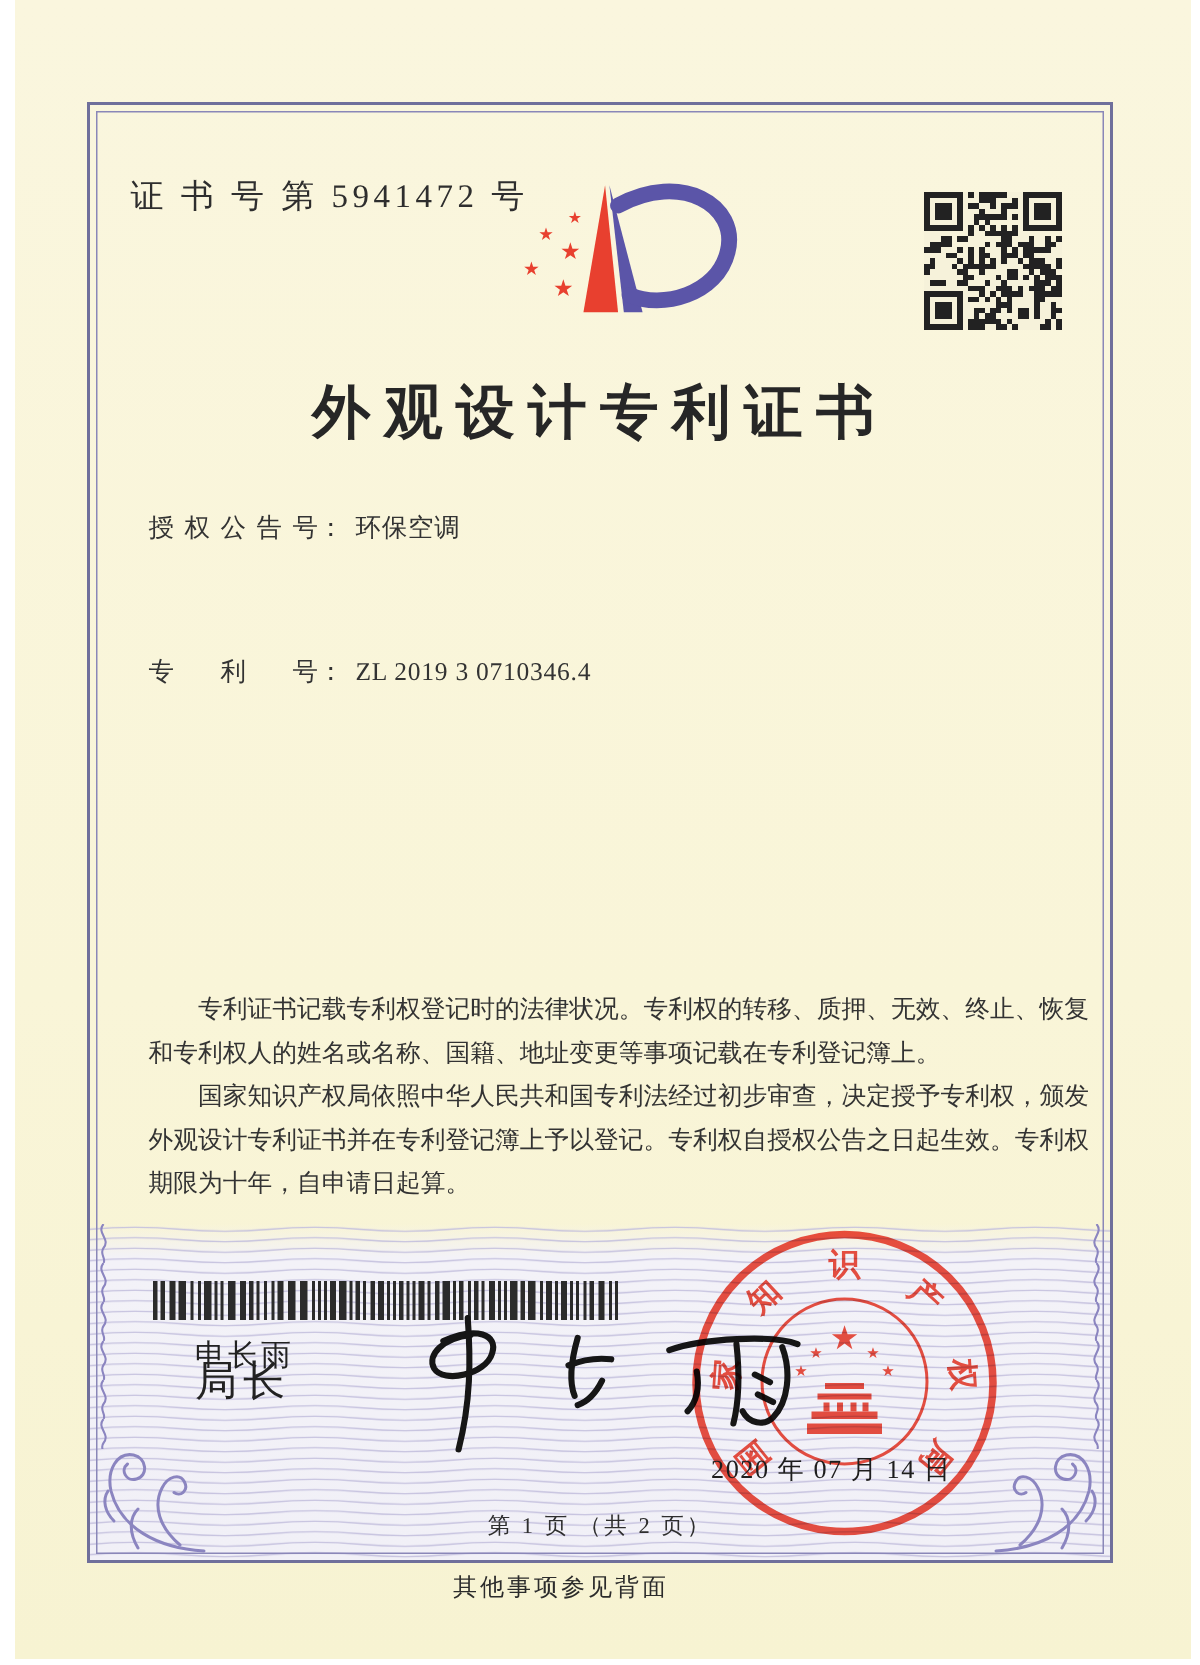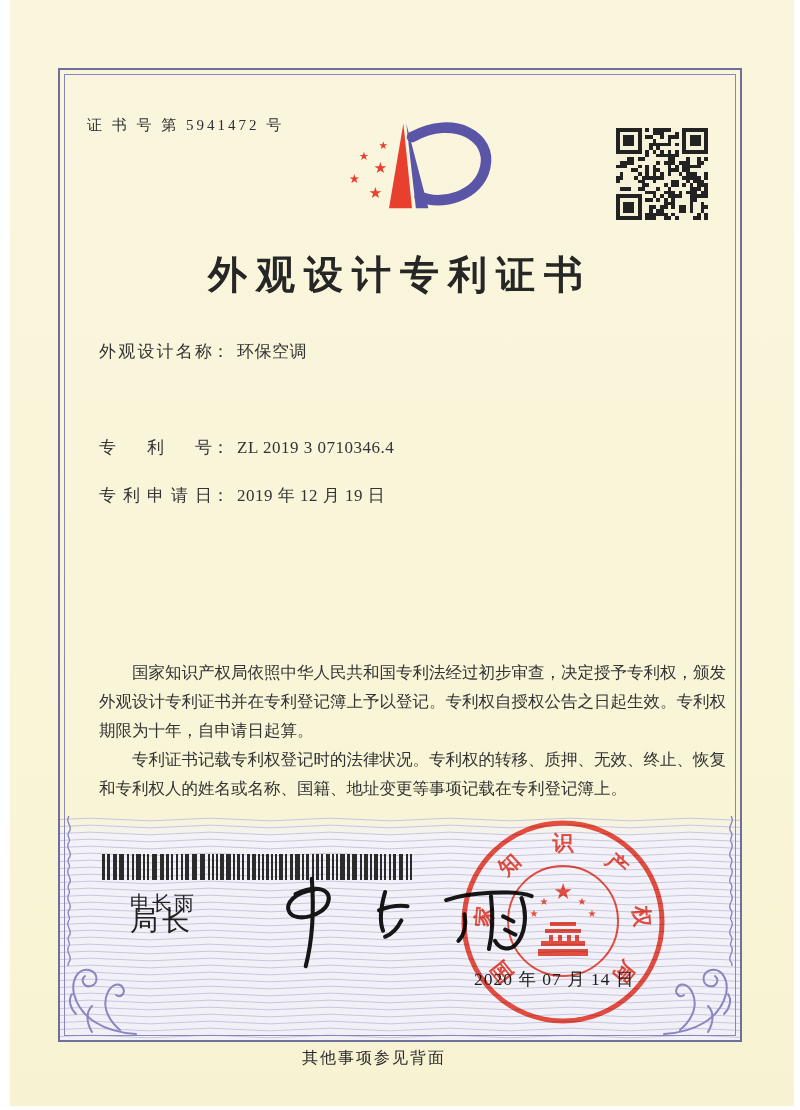--- a/index.html
+++ b/index.html
@@ -3,21 +3,21 @@
 <meta charset="utf-8">
 <style>
   html,body{margin:0;padding:0;}
   body{width:800px;height:1110px;background:#ffffff;position:relative;overflow:hidden;
        font-family:"Liberation Serif","DejaVu Serif",serif;}
   .paper{position:absolute;left:10px;top:0;right:6px;bottom:4px;
          background:linear-gradient(180deg,#faf6de 0%,#f9f5d8 60%,#f7f3d2 100%);}
   .frame{position:absolute;left:48px;top:68px;width:684px;height:974px;
          border:2px solid #6f6f9b;box-sizing:border-box;}
   .inner-line{position:absolute;inset:4px;border:1px solid #8a87b8;pointer-events:none;z-index:6;}
-  .cert-no{position:absolute;left:27px;top:46px;font-size:15px;letter-spacing:3px;color:#2e2e2e;z-index:3;}
+  .cert-no{position:absolute;left:27px;top:46px;font-size:22px;letter-spacing:3px;color:#2e2e2e;z-index:3;}
   .logo{position:absolute;left:278px;top:42px;width:175px;height:125px;z-index:3;}
   .qr{position:absolute;left:556px;top:58px;width:92px;height:92px;z-index:3;}
   .doc-title{position:absolute;left:0;top:178px;width:100%;text-align:center;
              font-size:39px;font-weight:bold;letter-spacing:9px;color:#262626;z-index:3;}
   .row{position:absolute;left:39px;font-size:17px;color:#333;z-index:3;white-space:nowrap;}
   .flabel{display:inline-block;width:113px;text-align:justify;text-align-last:justify;vertical-align:top;}
   .colon{margin-right:8px;}
   .fvalue{letter-spacing:.5px;}
   .addr-val{display:inline-block;width:472px;line-height:27px;vertical-align:top;white-space:normal;}
   .pair2{position:absolute;left:358px;top:0;white-space:nowrap;}
@@ -324,32 +324,29 @@
           <rect x="14" y="24" width="1" height="1" fill="#222"></rect>
           <rect x="16" y="24" width="1" height="1" fill="#222"></rect>
           <rect x="21" y="24" width="1" height="1" fill="#222"></rect>
           <rect x="22" y="24" width="1" height="1" fill="#222"></rect>
           <rect x="24" y="24" width="1" height="1" fill="#222"></rect>
         </svg></div>
 
     <div class="doc-title">外观设计专利证书</div>
 
     <div class="row" style="top:270px">
-      <span class="flabel">外观设计名称</span><span class="colon">：</span><span class="fvalue">环保空调</span>
+      <span class="flabel">授权公告号</span><span class="colon">：</span><span class="fvalue">环保空调</span>
     </div>
     <div class="row" style="top:366px">
       <span class="flabel">专利号</span><span class="colon">：</span><span class="fvalue">ZL 2019 3 0710346.4</span>
     </div>
-    <div class="row" style="top:414px">
-      <span class="flabel">专利申请日</span><span class="colon">：</span><span class="fvalue">2019 年 12 月 19 日</span>
-    </div>
 
     <div class="body-text">
+      <p>专利证书记载专利权登记时的法律状况。专利权的转移、质押、无效、终止、恢复和专利权人的姓名或名称、国籍、地址变更等事项记载在专利登记簿上。</p>
       <p>国家知识产权局依照中华人民共和国专利法经过初步审查，决定授予专利权，颁发外观设计专利证书并在专利登记簿上予以登记。专利权自授权公告之日起生效。专利权期限为十年，自申请日起算。</p>
-      <p>专利证书记载专利权登记时的法律状况。专利权的转移、质押、无效、终止、恢复和专利权人的姓名或名称、国籍、地址变更等事项记载在专利登记簿上。</p>
     </div>
 
     <div class="barcode" id="barcode">
         <i style="width: 3px; margin-right: 2px;"></i>
         <i style="width: 3px; margin-right: 3px;"></i>
         <i style="width: 4px; margin-right: 2px;"></i>
         <i style="width: 5px; margin-right: 3px;"></i>
         <i style="width: 2px; margin-right: 3px;"></i>
         <i style="width: 2px; margin-right: 2px;"></i>
         <i style="width: 5px; margin-right: 2px;"></i>
@@ -448,17 +445,18 @@
           <text x="105" y="33" text-anchor="middle" font-size="21" font-weight="bold" fill="#ee4434" transform="rotate(-86,105,105)">家</text>
           <text x="105" y="33" text-anchor="middle" font-size="21" font-weight="bold" fill="#ee4434" transform="rotate(-43,105,105)">知</text>
           <text x="105" y="33" text-anchor="middle" font-size="21" font-weight="bold" fill="#ee4434" transform="rotate(0,105,105)">识</text>
           <text x="105" y="33" text-anchor="middle" font-size="21" font-weight="bold" fill="#ee4434" transform="rotate(43,105,105)">产</text>
           <text x="105" y="33" text-anchor="middle" font-size="21" font-weight="bold" fill="#ee4434" transform="rotate(86,105,105)">权</text>
           <text x="105" y="33" text-anchor="middle" font-size="21" font-weight="bold" fill="#ee4434" transform="rotate(129,105,105)">局</text>
         </g>
     </svg>
     <div class="seal-date">2020 年 07 月 14 日</div>
 
+    <div class="page-info">第 1 页 （共 2 页）</div>
     <div class="inner-line"></div>
   </div>
 
   <div class="back-note">其他事项参见背面</div>
 </div>
 
 </body></html>

